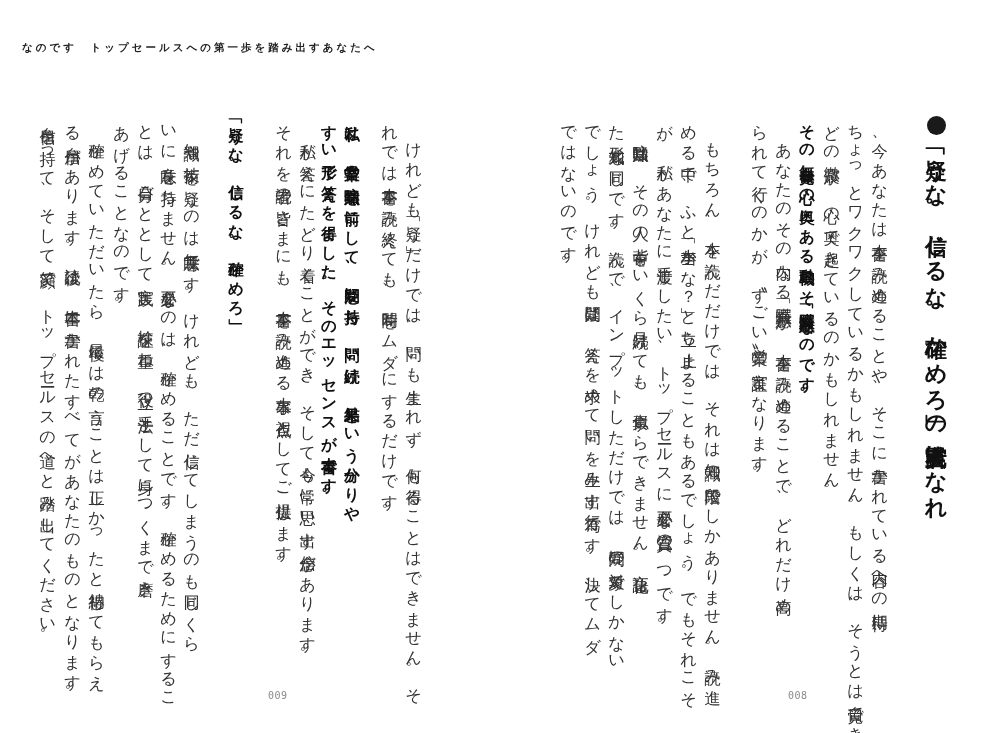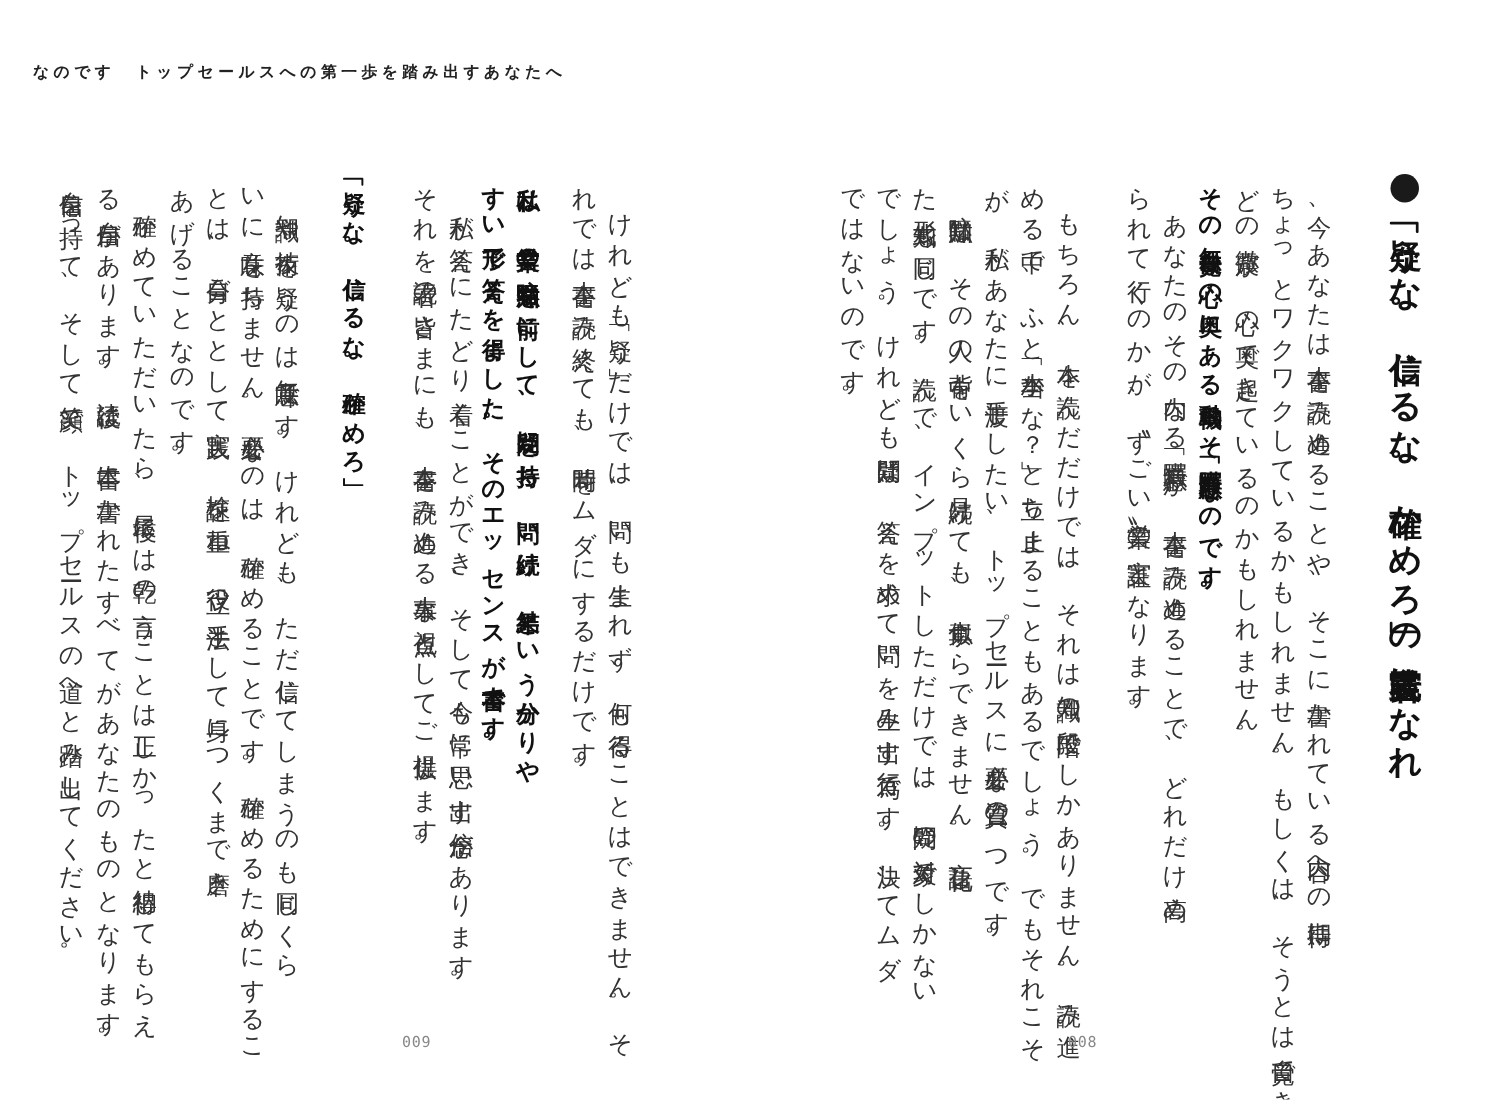--- a/index.html
+++ b/index.html
@@ -62,21 +62,21 @@
 <div class="col" style="left:748px;">られて行くのかが、〝すごい営業〟の実証となります。</div>
 
 <div class="col indent" style="left:701px;">もちろん、本を読んだだけでは、それは知識の段階でしかありません。読み進</div>
 <div class="col" style="left:677px;">める中で、ふと「本当かな？」と立ち止まることもあるでしょう。でもそれこそ</div>
 <div class="col" style="left:653px;">が、私があなたに手渡ししたい、トップセールスに必要な資質の1つです。</div>
 <div class="col indent" style="left:629px;">暗黙知は、その人の背中をいくら見続けても、真似すらできません。言語化し</div>
 <div class="col" style="left:605px;">た形式知も同じです。読んで、インプットしただけでは、疑問の対象でしかない</div>
 <div class="col" style="left:581px;">でしょう。けれども疑問は、答えを求めて問いを生み出す行為です。決してムダ</div>
 <div class="col" style="left:557px;">ではないのです。</div>
 
-<div class="folio" style="left:712px;">008</div>
+<div class="folio" style="left:788px;">008</div>
 
 <div class="page" style="left:0;width:500px;"></div>
 
 <div class="col indent" style="left:402px;">けれども「疑う」だけでは、問いも生まれず、何も得ることはできません。そ</div>
 <div class="col" style="left:378px;">れでは本書を読み終えても、時間をムダにするだけです。</div>
 
 <div class="col bold" style="left:341px;">私は、営業の暗黙知を前にして、疑問を持ち、問い続け、結果という分かりや</div>
 <div class="col bold" style="left:318px;">すい形で答えを得ました。そのエッセンスが本書です。</div>
 <div class="col indent" style="left:296px;">私が答えにたどり着くことができ、そして今も常に思い出す信念があります。</div>
 <div class="col" style="left:272px;">それを読者の皆さまにも、本書を読み進める大事な視点としてご提供します。</div>

